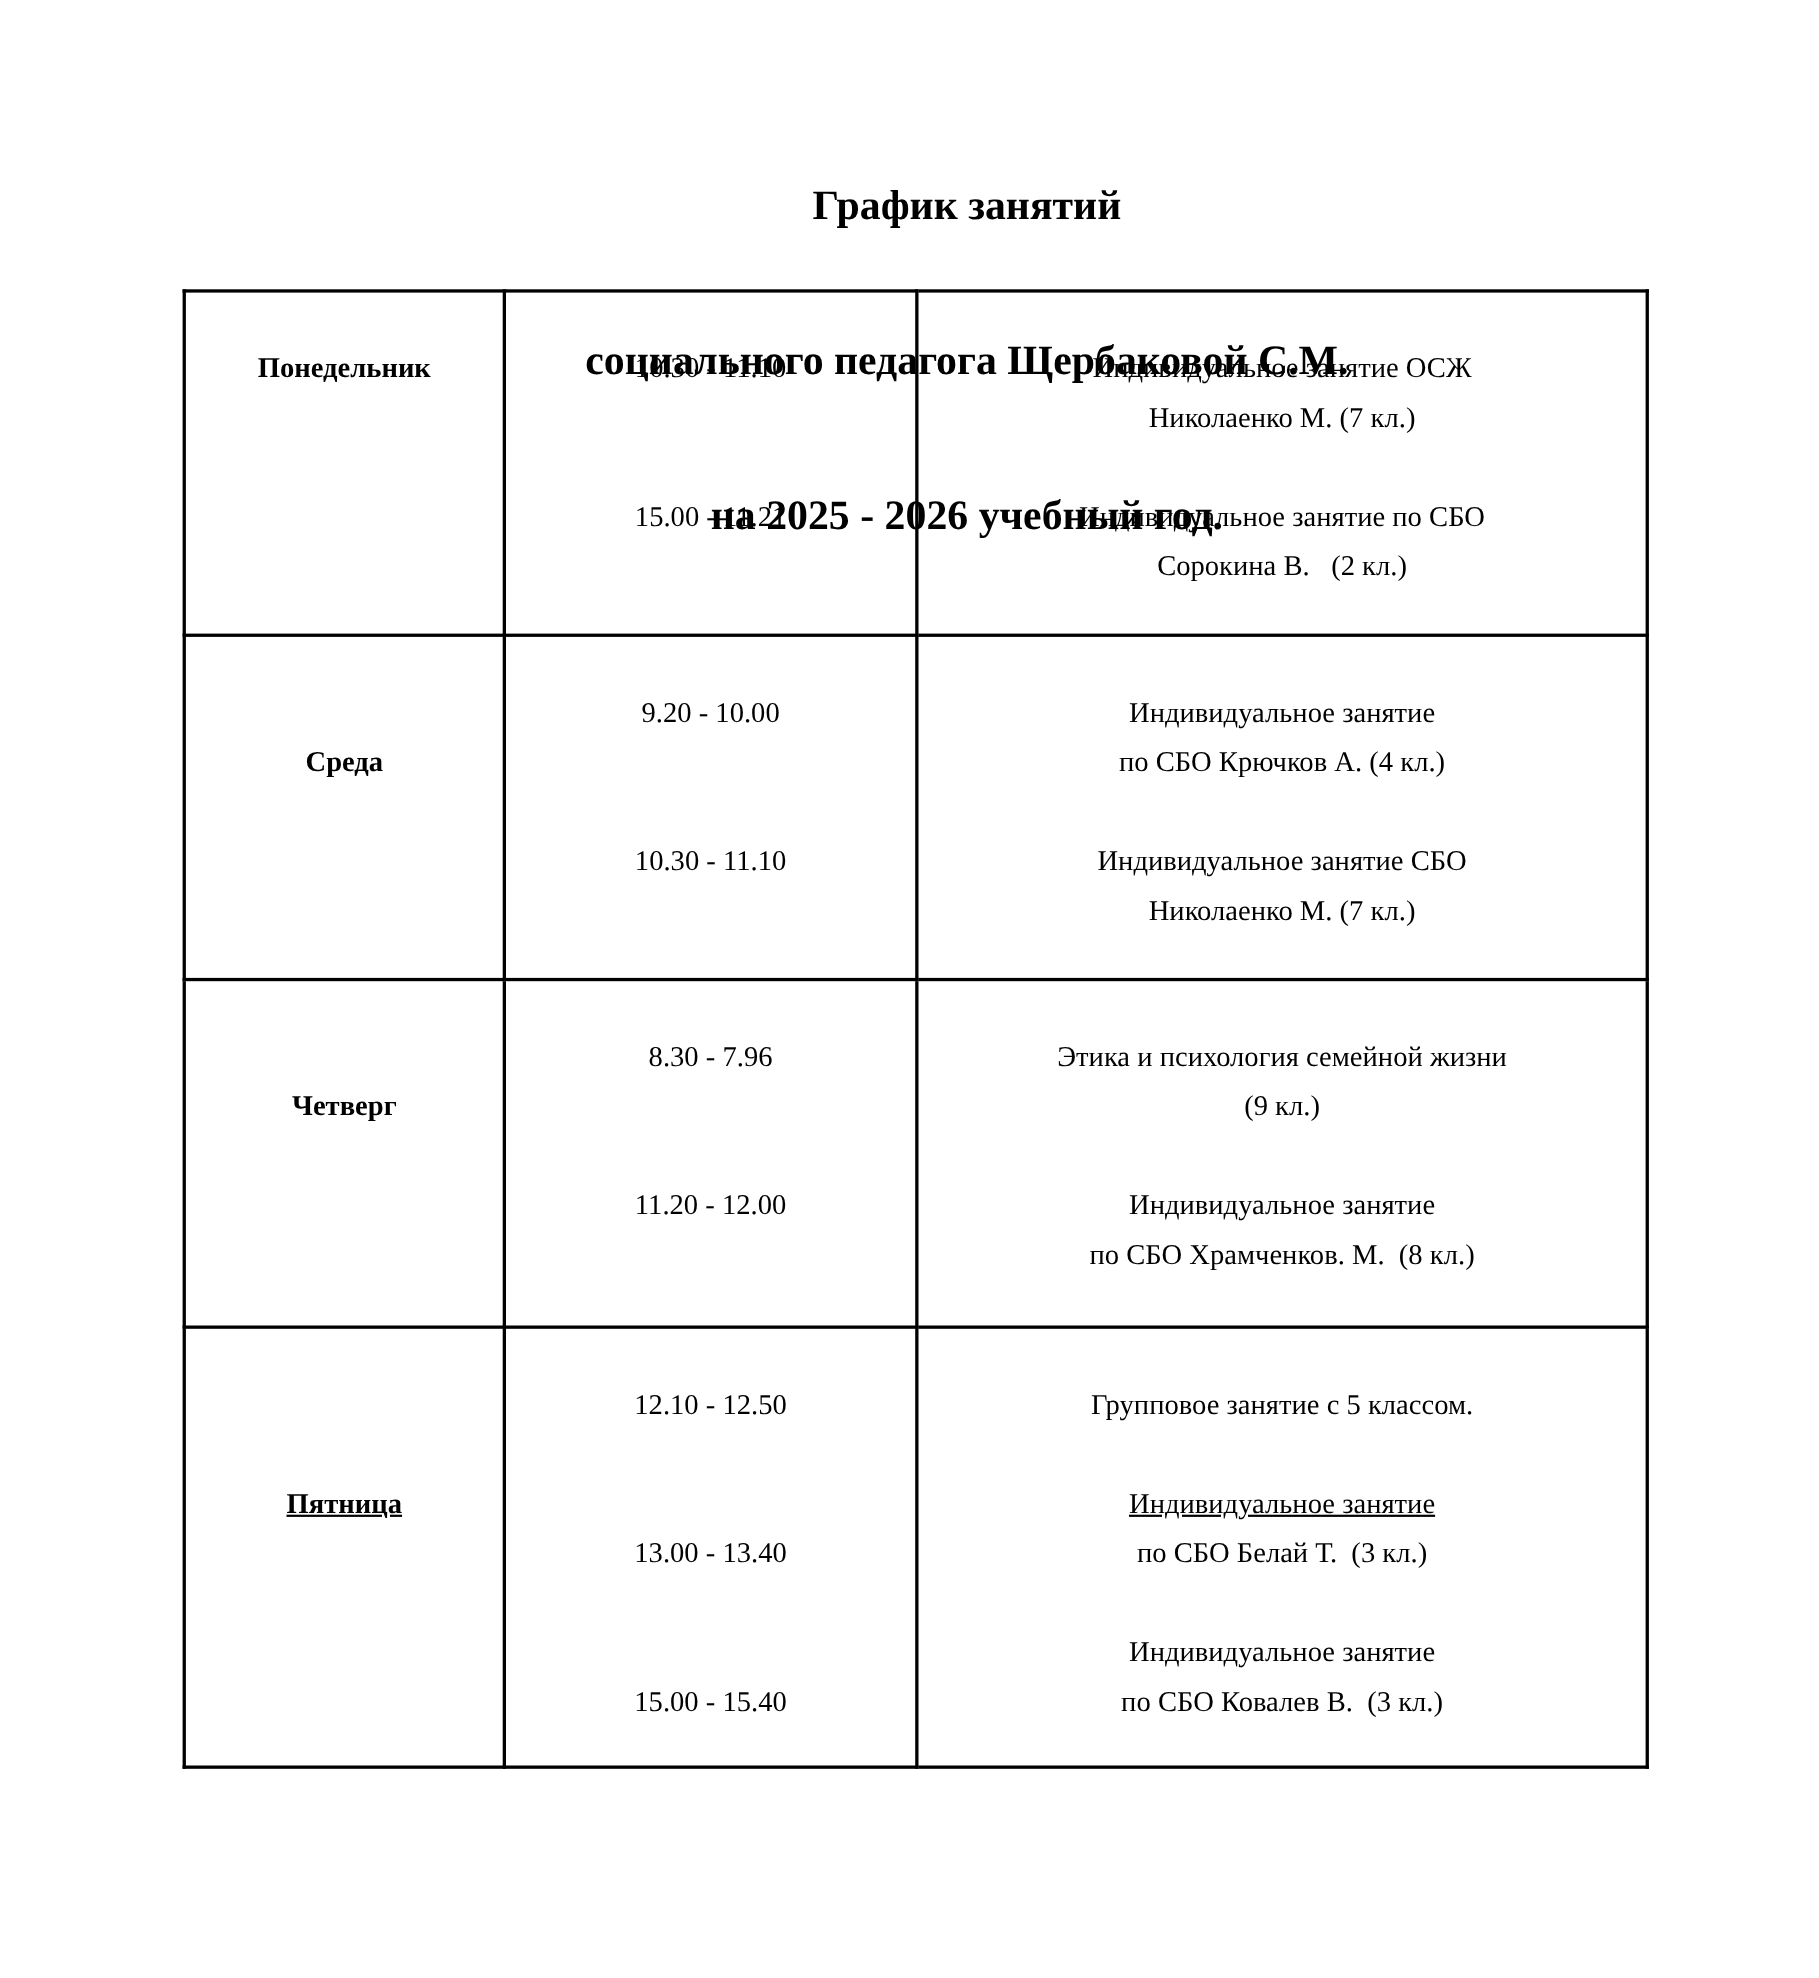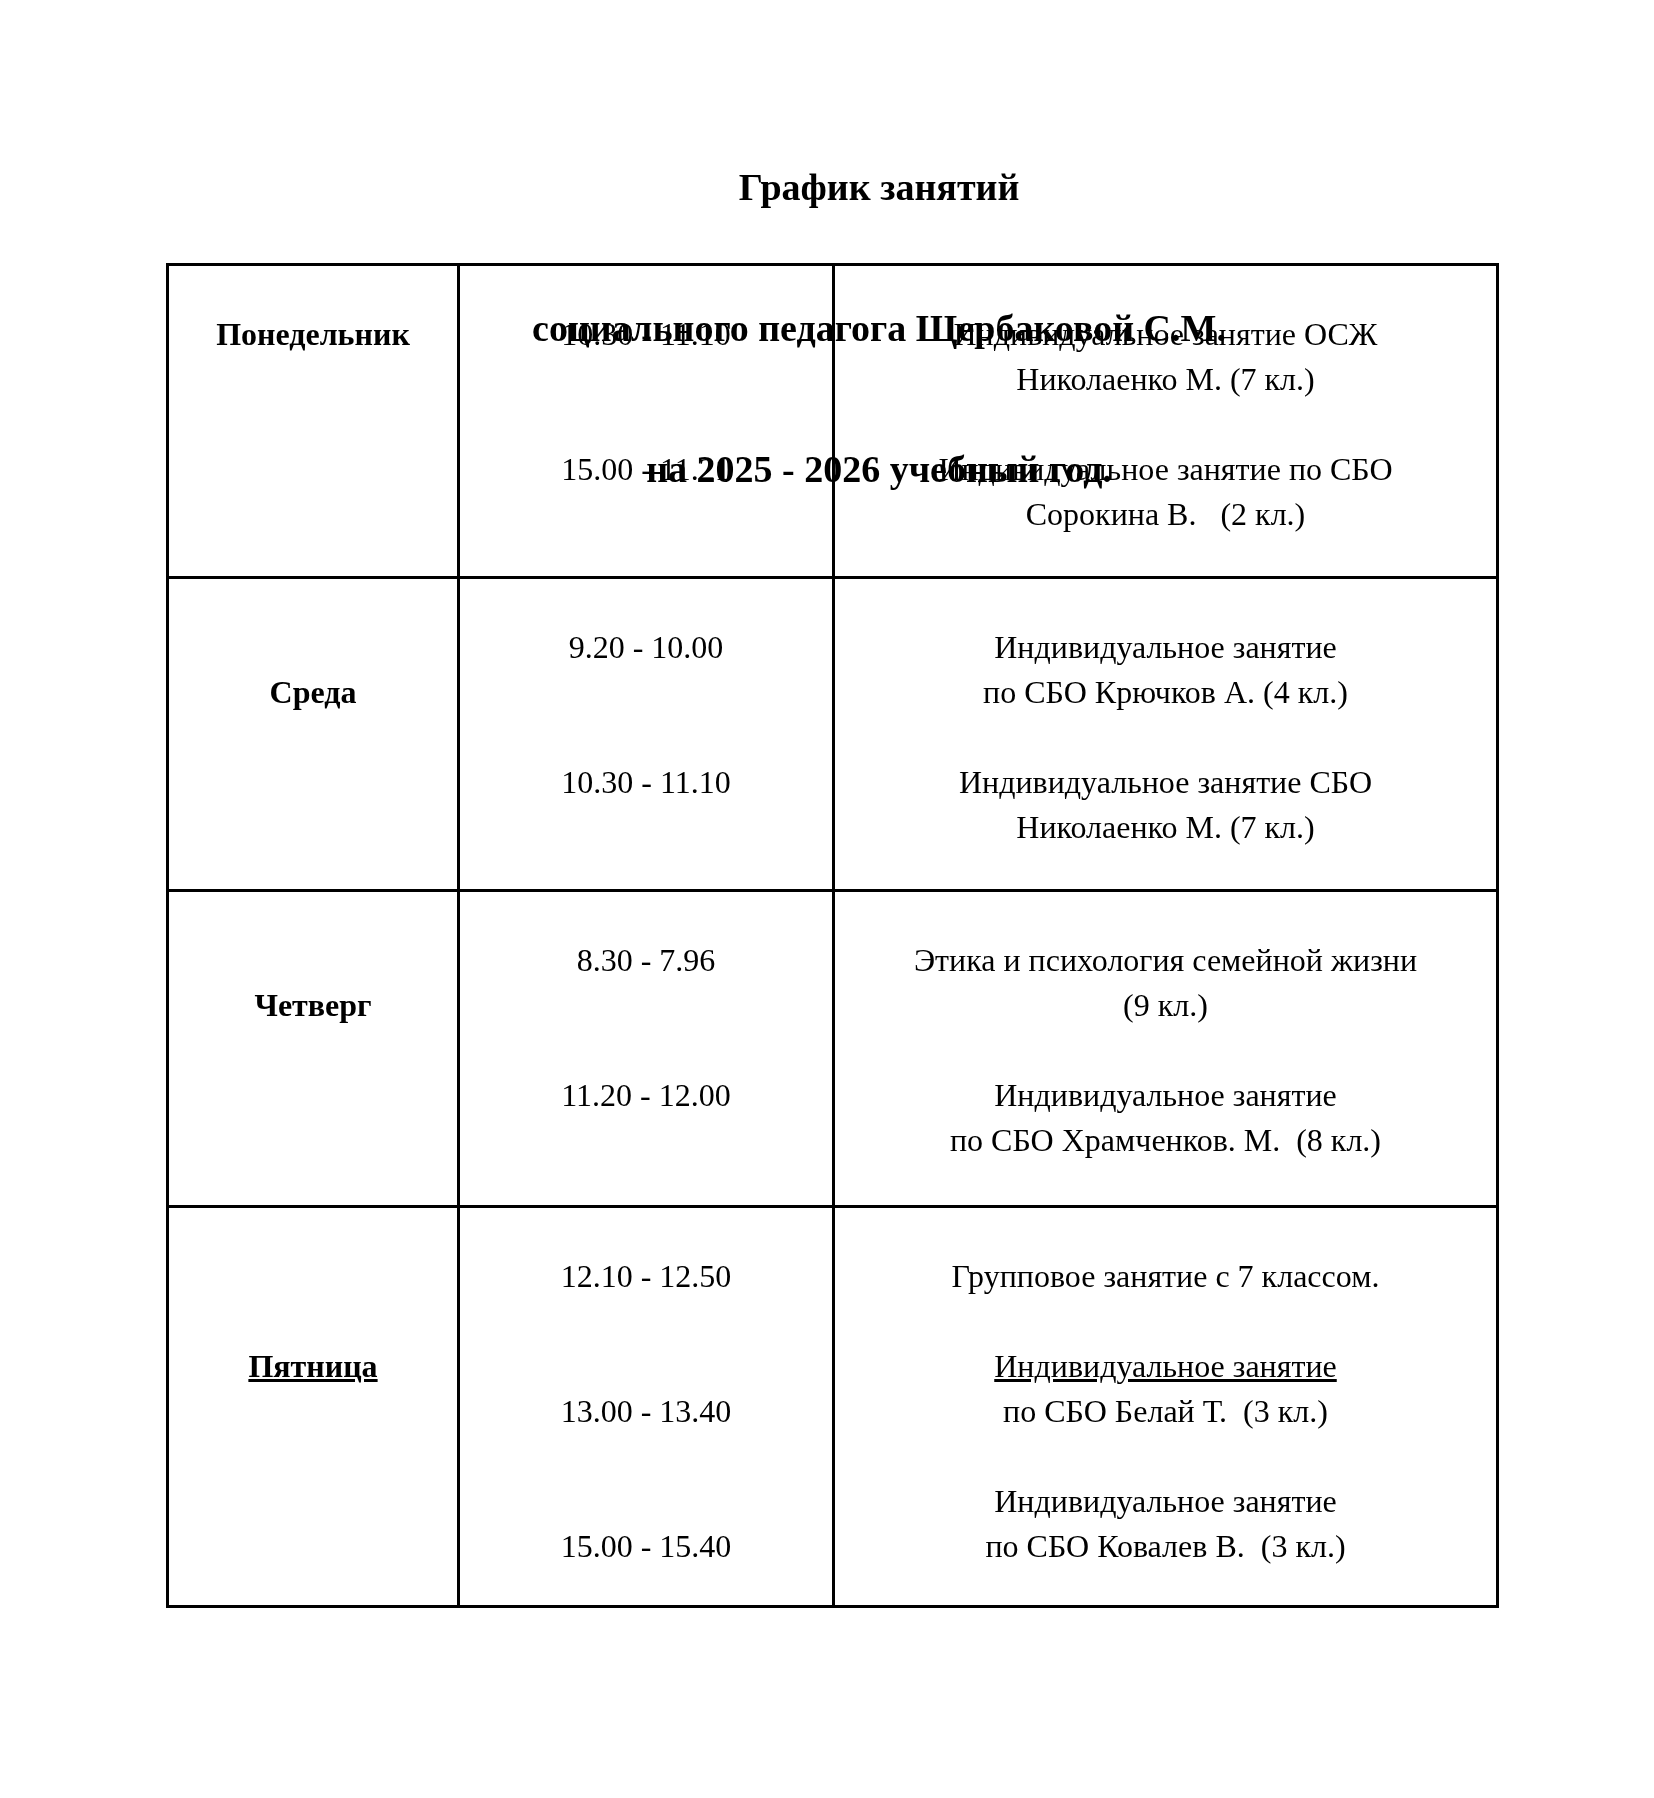--- a/index.html
+++ b/index.html
@@ -38,21 +38,21 @@
     border: 3px solid #000000;
     padding: 0;
     position: relative;
     vertical-align: top;
   }
   .line {
     position: absolute;
     left: 0;
     width: 100%;
     text-align: center;
-    font-size: 32px;
+    font-size: 26px;
     line-height: 45px;
     white-space: pre-wrap;
   }
   .day-label { font-weight: bold; }
   .l0 { top: 46px; }
   .l1 { top: 91px; }
   .l2 { top: 136px; text-decoration: underline; }
   .l3 { top: 181px; }
   .l4 { top: 226px; text-align: center; }
   .l5 { top: 271px; }
@@ -127,21 +127,21 @@
   <tr style="height:400px">
     <td>
       <div class="line l2 day-label">Пятница</div>
     </td>
     <td>
       <div class="line l0">12.10 - 12.50</div>
       <div class="line l3">13.00 - 13.40</div>
       <div class="line l6">15.00 - 15.40</div>
     </td>
     <td>
-      <div class="line l0">Групповое занятие с 7 классом.</div>
+      <div class="line l0">Групповое занятие с 5 классом.</div>
       <div class="line l2">Индивидуальное занятие</div>
       <div class="line l3">по СБО Белай Т.  (3 кл.)</div>
       <div class="line l5">Индивидуальное занятие</div>
       <div class="line l6">по СБО Ковалев В.  (3 кл.)</div>
     </td>
   </tr>
 </tbody>
   </table>
 
 </body></html>

